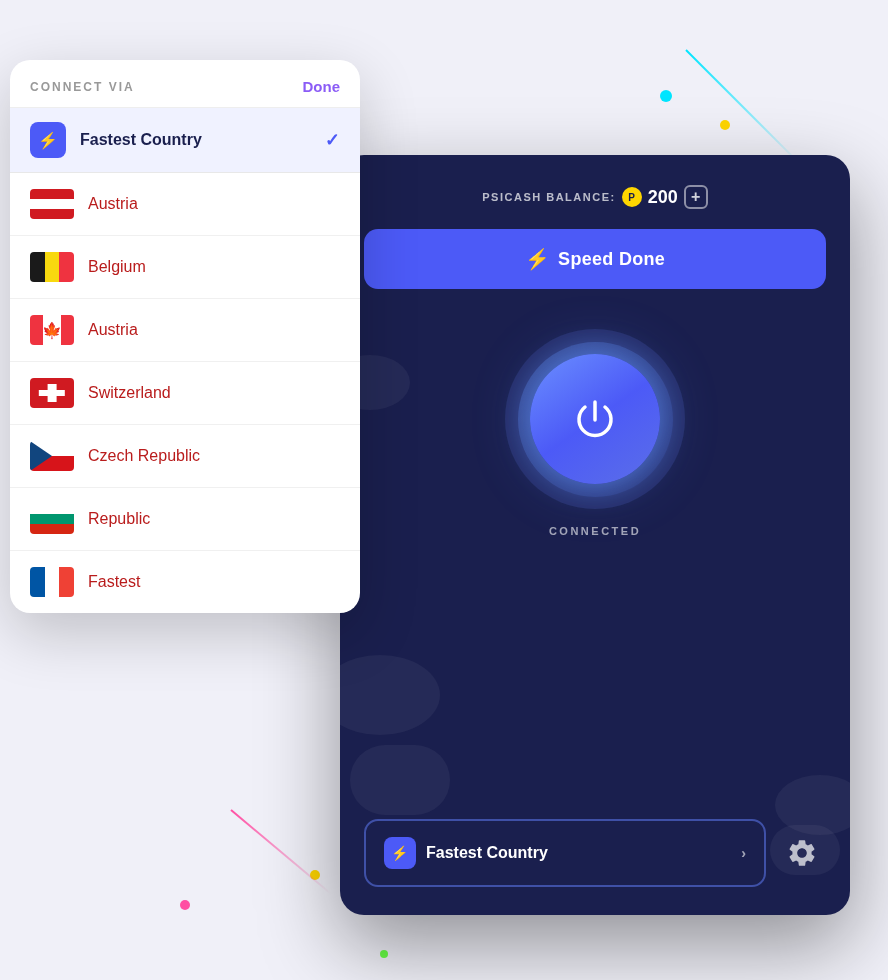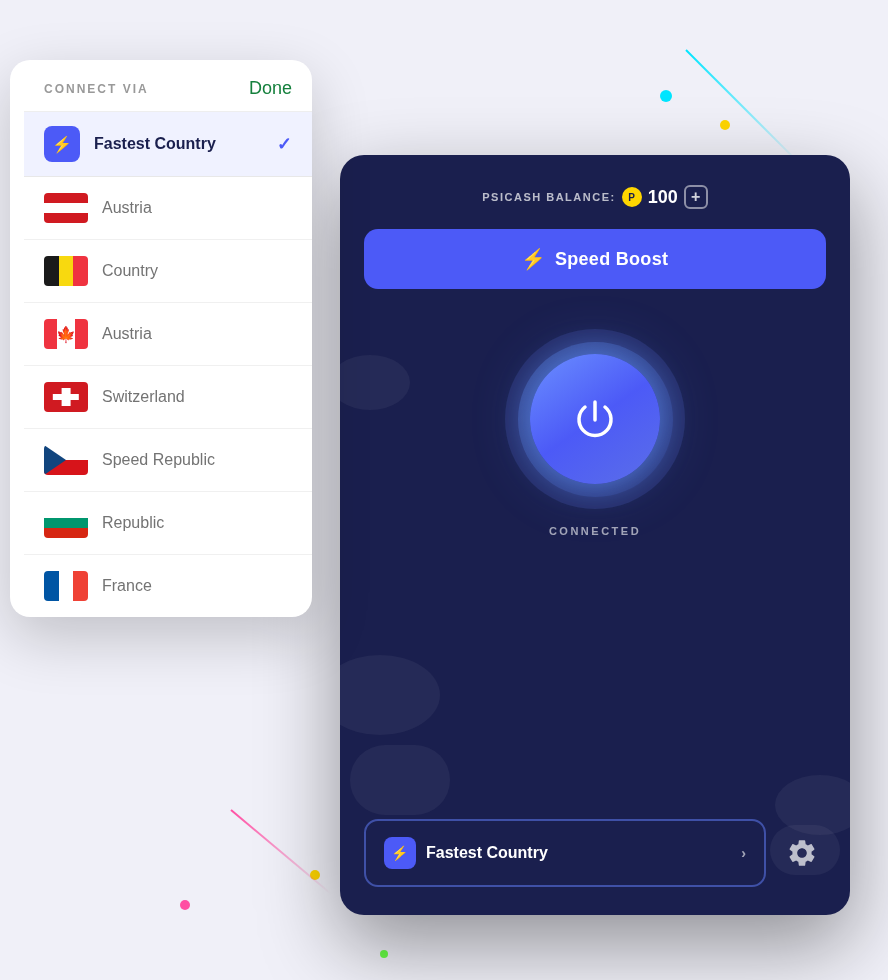--- a/index.html
+++ b/index.html
@@ -243,47 +243,46 @@
       display: flex;
       align-items: center;
       justify-content: center;
     }
 
     
     .connect-via-panel {
       position: absolute;
       top: 60px;
       left: 10px;
-      width: 302px;
+      width: 350px;
       background: #fff;
       border-radius: 20px;
       box-shadow: 0 20px 60px rgba(0,0,0,0.2);
       overflow: hidden;
-      padding-left: 14px;
     }
 
     
     .connect-via-header {
       display: flex;
       align-items: center;
       justify-content: space-between;
       padding: 18px 20px 12px;
       border-bottom: 1px solid #eee;
     }
     .connect-via-title {
       font-size: 12px;
       font-weight: 700;
       letter-spacing: 2px;
       color: #999;
       text-transform: uppercase;
     }
     .done-btn {
-      font-size: 18px;
-      font-weight: 400;
-      color: #15803d;
+      font-size: 15px;
+      font-weight: 700;
+      color: #8b5cf6;
       background: none;
       border: none;
       cursor: pointer;
     }
 
     
     .fastest-row {
       display: flex;
       align-items: center;
       gap: 14px;
@@ -334,21 +333,21 @@
       height: 30px;
       border-radius: 4px;
       overflow: hidden;
       flex-shrink: 0;
       display: flex;
       flex-direction: column;
     }
     .country-name {
       font-size: 16px;
       font-weight: 500;
-      color: #737373;
+      color: #b91c1c;
     }
 
     
     
     .flag-austria .stripe1 { flex: 1; background: #d01a21; }
     .flag-austria .stripe2 { flex: 1; background: #fff; }
     .flag-austria .stripe3 { flex: 1; background: #d01a21; }
 
     
     .flag-belgium { flex-direction: row; }
@@ -420,27 +419,27 @@
 
   <div class="cloud cloud1"></div>
   <div class="cloud cloud2"></div>
   <div class="cloud cloud3"></div>
   <div class="cloud cloud4"></div>
   <div class="cloud cloud5"></div>
 
   <div class="psicash-row">
     <span class="psicash-label">PSICASH BALANCE:</span>
     <span class="psicash-coin">P</span>
-    <span class="psicash-amount">100</span>
+    <span class="psicash-amount">200</span>
     <div class="psicash-plus">+</div>
   </div>
 
   <button class="speed-boost-btn">
     <span class="bolt-icon">⚡</span>
-    <span>Speed Boost</span>
+    <span>Speed Done</span>
   </button>
 
   <div class="power-container">
     <div class="power-outer-ring"></div>
     <div class="power-middle-ring"></div>
     <button class="power-button">
       <svg class="power-icon-svg" viewBox="0 0 50 50">
         <path d="M25 8 L25 26" stroke="white" stroke-width="3.5" stroke-linecap="round" fill="none"></path>
         <path d="M15 13 A16 16 0 1 0 35 13" stroke="white" stroke-width="3.5" stroke-linecap="round" fill="none"></path>
       </svg>
@@ -484,21 +483,21 @@
         <div class="stripe3"></div>
       </div>
       <span class="country-name">Austria</span>
     </li>
     <li class="country-item">
       <div class="country-flag flag-belgium">
         <div class="stripe1"></div>
         <div class="stripe2"></div>
         <div class="stripe3"></div>
       </div>
-      <span class="country-name">Country</span>
+      <span class="country-name">Belgium</span>
     </li>
     <li class="country-item">
       <div class="country-flag flag-canada">
         <div class="red-left"></div>
         <div class="red-right"></div>
         <span class="maple">🍁</span>
       </div>
       <span class="country-name">Austria</span>
     </li>
     <li class="country-item">
@@ -507,32 +506,32 @@
         <div class="cross-v"></div>
       </div>
       <span class="country-name">Switzerland</span>
     </li>
     <li class="country-item">
       <div class="country-flag flag-czech">
         <div class="top-white"></div>
         <div class="bottom-red"></div>
         <div class="blue-triangle"></div>
       </div>
-      <span class="country-name">Speed Republic</span>
+      <span class="country-name">Czech Republic</span>
     </li>
     <li class="country-item">
       <div class="country-flag flag-bulgaria">
         <div class="stripe1"></div>
         <div class="stripe2"></div>
         <div class="stripe3"></div>
       </div>
       <span class="country-name">Republic</span>
     </li>
     <li class="country-item">
       <div class="country-flag flag-france">
         <div class="stripe1"></div>
         <div class="stripe2"></div>
         <div class="stripe3"></div>
       </div>
-      <span class="country-name">France</span>
+      <span class="country-name">Fastest</span>
     </li>
   </ul>
 </div>
 
 </body></html>

